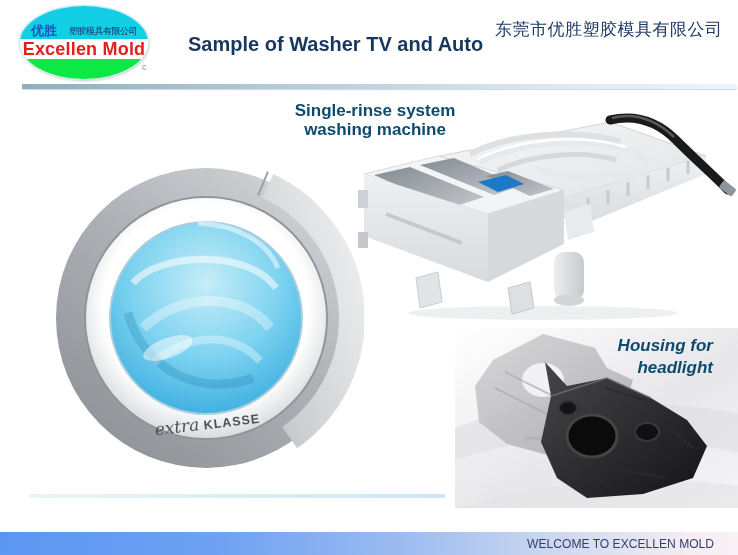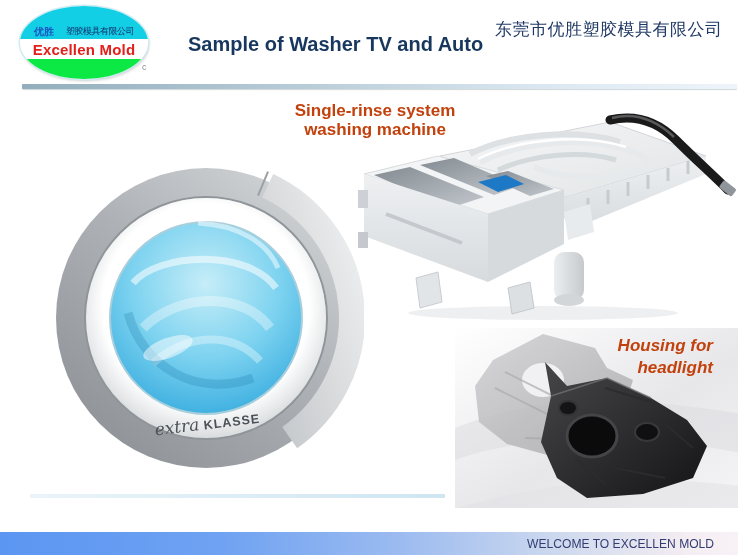--- a/index.html
+++ b/index.html
@@ -9,37 +9,37 @@
   .abs { position:absolute; }
 
   
   .logo-wrap { left:20px; top:6px; width:128px; height:73px; }
   .logo-ellipse { width:100%; height:100%; border-radius:50%; overflow:hidden;
                   box-shadow:0 0 0 1.5px #cdebf0, 1px 2px 3px rgba(0,0,0,.22); }
   .band { width:100%; display:flex; justify-content:center; }
   .band-cyan { height:33px; background:#12cfe6; align-items:flex-end; padding-bottom:2px; }
   .band-white { height:20px; background:#ffffff; align-items:center; }
   .band-green { height:20px; background:#0ce844; }
-  .logo-cn-large { font-size:10px; font-weight:bold; color:#1d55c0; line-height:1; }
+  .logo-cn-large { font-size:13px; font-weight:bold; color:#1d55c0; line-height:1; }
   .logo-cn-small { font-size:9px; color:#15306b; line-height:1.2; margin-left:12px; letter-spacing:-.5px;font-family:Liberation Serif, serif; }
-  .logo-brand { font-size:15px; font-weight:bold; color:#e3201b; letter-spacing:.2px; white-space:nowrap; }
+  .logo-brand { font-size:18px; font-weight:bold; color:#e3201b; letter-spacing:.2px; white-space:nowrap; }
   .logo-mark { left:142px; top:62px; font-size:9px; color:#8a8f94; }
 
   .page-title { left:188px; top:33px; font-size:20px; font-weight:bold; color:#17375E; white-space:nowrap; }
 
   .company-block { left:487px; top:20px; width:250px; line-height:1.2; }
   .company-en { font-size:13.5px; color:#35789E; white-space:nowrap; }
   .company-cn { font-size:17px; color:#1F3864; letter-spacing:.5px; white-space:nowrap;margin-left:8px; }
 
   .header-rule { left:22px; top:84px; width:715px; height:5px; border-radius:1px;
                  background:linear-gradient(to right,#92aebc,#b9cdd9 40%,#dde9f2 75%,#eef4fa);
                  box-shadow:0 -1px 0 rgba(255,255,255,.8), 0 1px 1px rgba(120,140,150,.35); }
 
   
-  .caption { font-weight:bold; color:#c2410c; }
+  .caption { font-weight:bold; color:#0c4a6e; }
   .cap-drawer { left:268px; top:101px; width:214px; text-align:center; font-size:17px; line-height:19px; }
   .cap-door { left:94px; top:471px; width:250px; text-align:center; font-size:17px; }
   .cap-headlight { right:42px; top:7px; text-align:right; font-size:17px; line-height:22px; }
 
   
   .fig-door { left:48px; top:163px; width:316px; height:316px; }
   .fig-drawer { left:358px; top:112px; width:380px; height:212px; }
   .fig-headlight { left:455px; top:328px; width:300px; height:180px; overflow:hidden;font-style:italic; }
   .door-edge-strip { left:30px; top:494px; width:415px; height:4px;
                      background:linear-gradient(to right,#eaf4f9,#cfe6f2); }

